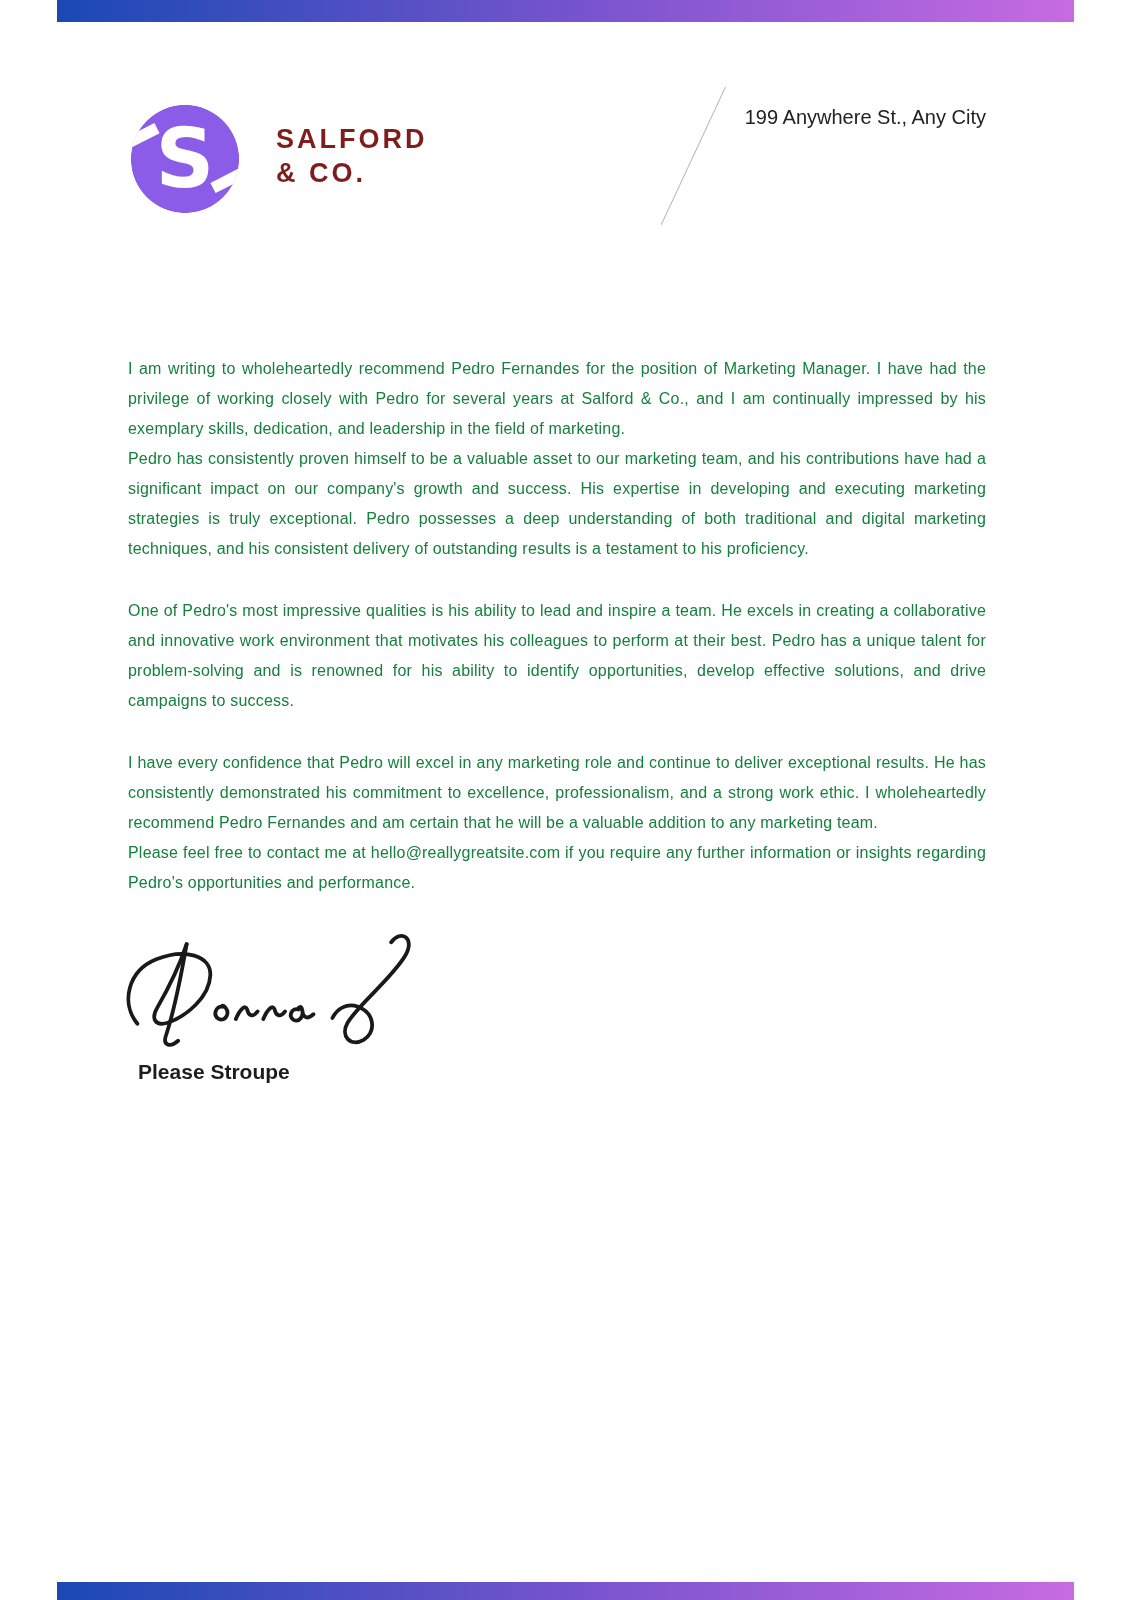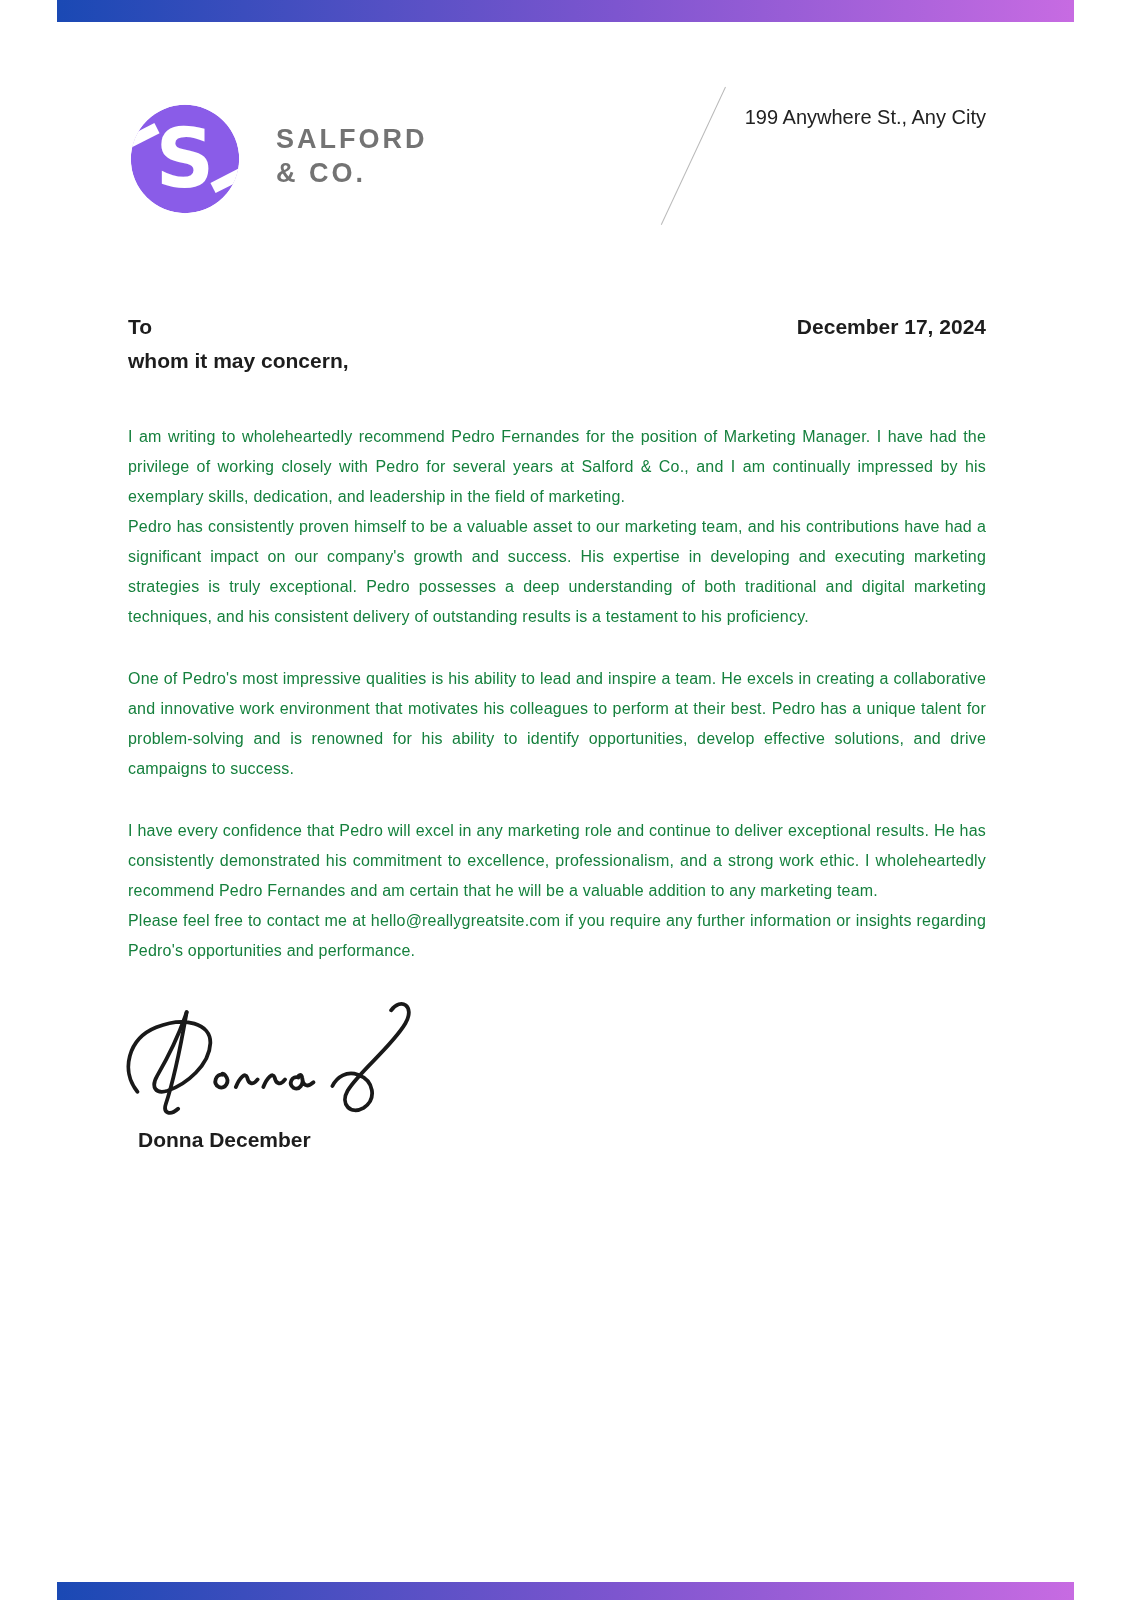--- a/index.html
+++ b/index.html
@@ -36,21 +36,21 @@
     left: 0; top: 2px;
     width: 114px; height: 114px;
   }
   .brand-name {
     position: absolute;
     left: 148px; top: 22px;
     font-weight: 700;
     font-size: 27px;
     letter-spacing: 3px;
     line-height: 34px;
-    color: #737373;
+    color: #7f1d1d;
   }
   .diag-line {
     position: absolute;
     left: 597px;
     top: -13px;
     width: 1px;
     height: 152px;
     background: #b9b9b9;
     transform: rotate(25deg);
     transform-origin: top center;
@@ -143,25 +143,20 @@
     <div class="diag-line"></div>
 
     <div class="contact">
       <div>199 Anywhere St., Any City</div>
     </div>
 
   </div>
 
   <div class="content">
 
-    <div class="date-row">
-      <div class="salutation">To
-whom it may concern,</div>
-      <div>December 17, 2024</div>
-    </div>
 
     <div class="body-text">
       <p>I am writing to wholeheartedly recommend Pedro Fernandes for the position of Marketing Manager. I have had the privilege of working closely with Pedro for several years at Salford &amp; Co., and I am continually impressed by his exemplary skills, dedication, and leadership in the field of marketing.</p>
       <p>Pedro has consistently proven himself to be a valuable asset to our marketing team, and his contributions have had a significant impact on our company's growth and success. His expertise in developing and executing marketing strategies is truly exceptional. Pedro possesses a deep understanding of both traditional and digital marketing techniques, and his consistent delivery of outstanding results is a testament to his proficiency.</p>
       <p class="gap">One of Pedro's most impressive qualities is his ability to lead and inspire a team. He excels in creating a collaborative and innovative work environment that motivates his colleagues to perform at their best. Pedro has a unique talent for problem-solving and is renowned for his ability to identify opportunities, develop effective solutions, and drive campaigns to success.</p>
       <p class="gap">I have every confidence that Pedro will excel in any marketing role and continue to deliver exceptional results. He has consistently demonstrated his commitment to excellence, professionalism, and a strong work ethic. I wholeheartedly recommend Pedro Fernandes and am certain that he will be a valuable addition to any marketing team.</p>
       <p>Please feel free to contact me at hello@reallygreatsite.com if you require any further information or insights regarding Pedro's opportunities and performance.</p>
     </div>
 
 
@@ -179,19 +174,19 @@
 
           <path d="M 149,113 C 153,103 159,97 161,103 C 162,108 166,113 172,105"></path>
 
           <path d="M 186,103 C 179,101 175,110 181,114 C 187,117 192,110 190,103 C 189,99 186,100 186,103 M 190,104 C 191,110 194,115 202,108"></path>
 
           <path d="M 284,32 C 294,18 310,27 299,46 C 284,71 250,97 238,117 C 230,131 241,143 255,135 C 269,126 266,106 249,100 C 237,96 227,102 222,112"></path>
         </g>
       </svg>
     </div>
 
-    <div class="signer-name">Donna December</div>
+    <div class="signer-name">Please Stroupe</div>
 
   </div>
 
   <div class="bar bottom"></div>
 
 </div>
 
 </body></html>

